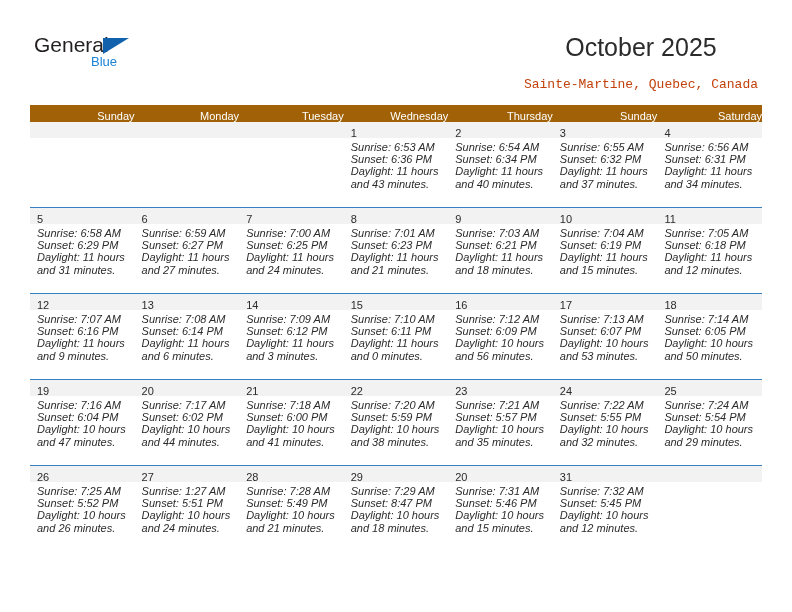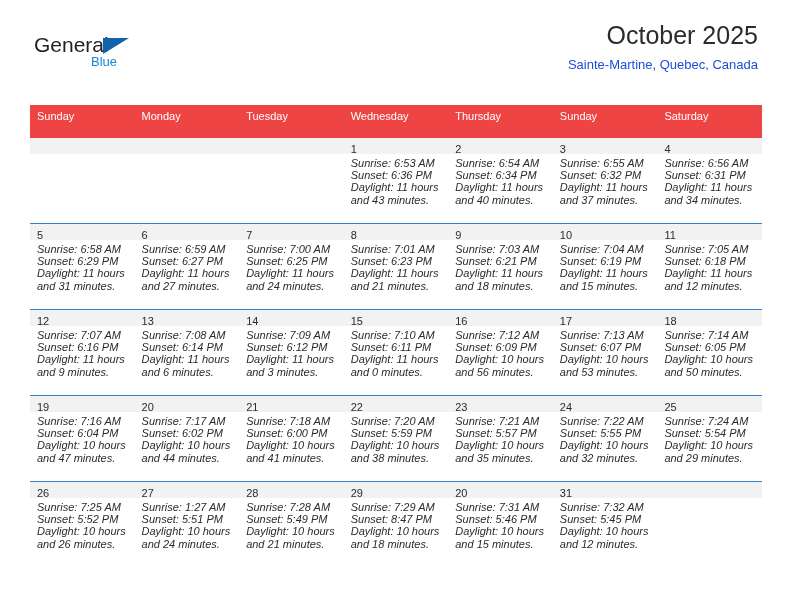--- a/index.html
+++ b/index.html
@@ -62,55 +62,56 @@
     left: 57px;
     top: 21px;
     font-size: 13px;
     color: #1a84d6;
     font-family: Liberation Sans, sans-serif;
   }
 
   .title-block {
     position: absolute;
     right: 34px;
-    top: 20px;
-    text-align: right;
+    top: 32px;
+    text-align: center;
   }
   .cal-title {
     font-size: 25px;
     color: #2b2b2b;
     font-weight: normal;
     line-height: 30px;
     white-space: nowrap;
   }
   .cal-subtitle {
     font-size: 13px;
-    color: #1d4ed8;
+    color: #c2410c;
     line-height: 18px;
-    margin-top: 6px;
+    margin-top: 14px;
     white-space: nowrap;
+    font-family: Liberation Mono, monospace;
   }
 
   
   .calendar {
     position: absolute;
     left: 30px;
     top: 105px;
     width: 732px;
     border-collapse: collapse;
     table-layout: fixed;
   }
 
   .dow-row th {
-    background: #ef4444;
+    background: #a16207;
     color: #ffffff;
     font-size: 11px;
     font-weight: normal;
-    text-align: left;
-    padding: 4px 0 16px 7px;
+    text-align: right;
+    padding: 4px 0 0 7px;
     height: 13px;
     border: none;
   }
 
   .week-row td {
     vertical-align: top;
     padding: 0;
     border: none;
     border-top: 1px solid #3680c4;
     height: 85px;

